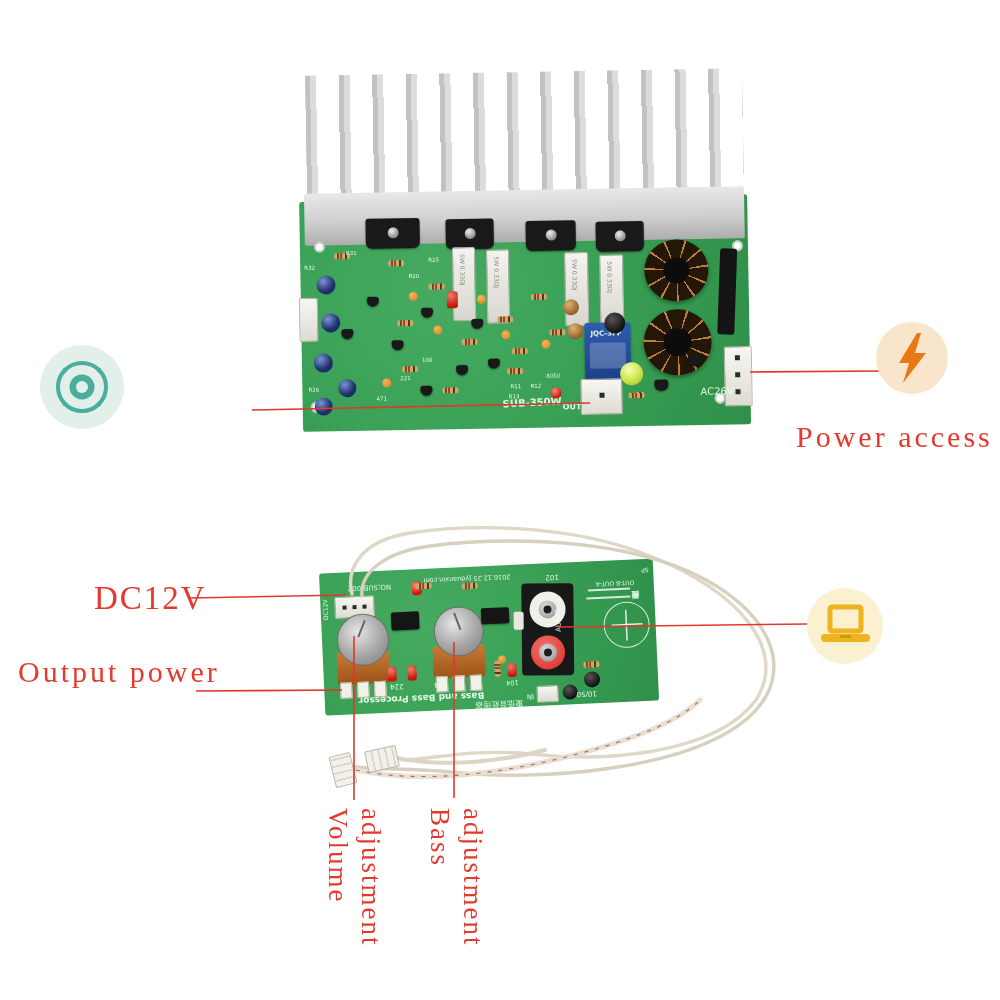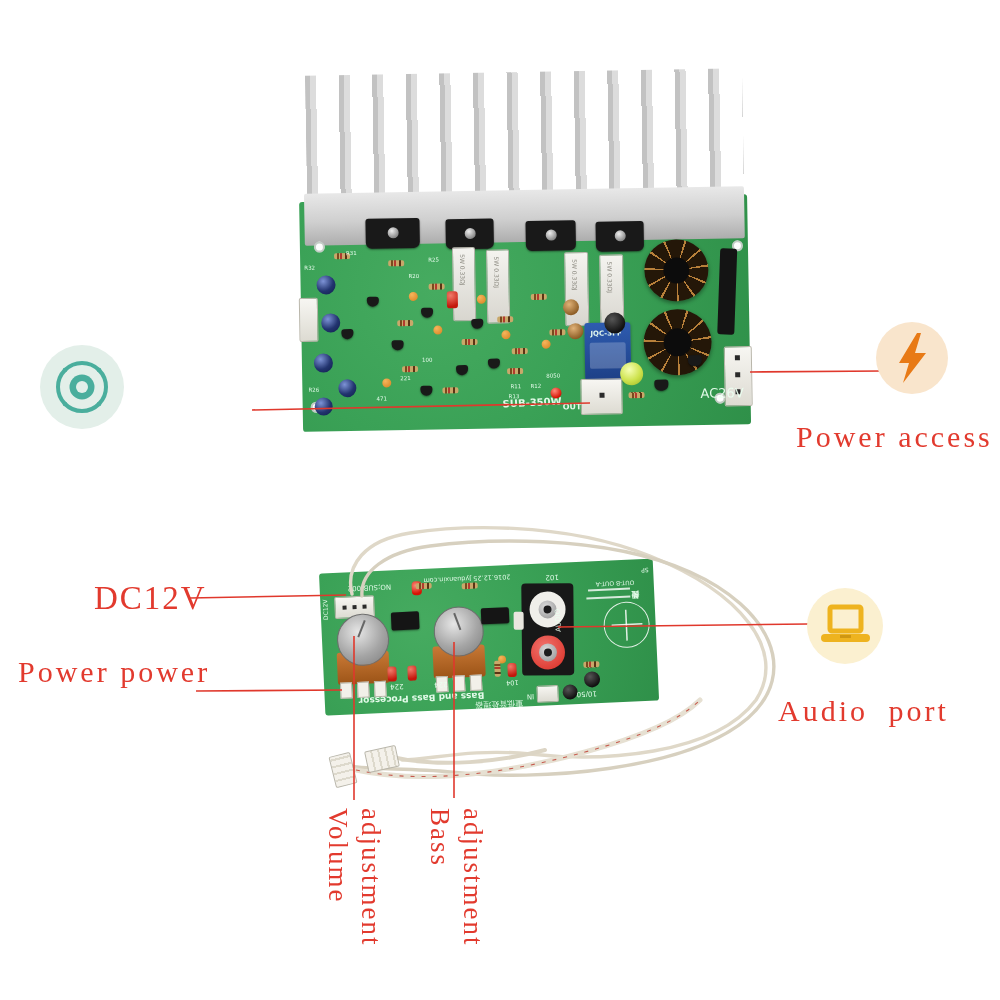--- a/index.html
+++ b/index.html
@@ -98,21 +98,21 @@
         <div class="abs" style="left:20px;top:19px;width:28px;height:28px;border-radius:50%;background:#0c0c0c;"></div>
         </div>
 
       <div class="comp" style="left:418px;top:54px;width:17px;height:86px;background:#141414;border-radius:3px;transform:rotate(3deg);"></div>
 
       <div class="comp whtconn" style="left:422px;top:152px;width:26px;height:58px;">
         <div class="pin" style="left:10px;top:8px;width:5px;height:5px;"></div>
         <div class="pin" style="left:10px;top:25px;width:5px;height:5px;"></div>
         <div class="pin" style="left:10px;top:42px;width:5px;height:5px;"></div>
         </div>
-      <div class="silk" style="left:398px;top:192px;font-size:13px;">AC26V</div>
+      <div class="silk" style="left:398px;top:192px;font-size:10px;">AC26V</div>
 
       <div class="comp whtconn" style="left:278px;top:182px;width:40px;height:34px;">
         <div class="pin" style="left:18px;top:13px;width:5px;height:5px;"></div>
         </div>
       <div class="silk" style="left:200px;top:200px;font-size:10px;font-weight:bold;transform:rotate(-2deg);">SUB-350W</div>
       <div class="silk" style="left:260px;top:206px;font-size:8px;font-weight:bold;">OUT</div>
 
       <div class="comp" style="left:318px;top:166px;width:23px;height:23px;border-radius:50%;
                   background:radial-gradient(circle at 40% 32%,#f6ffb4,#cde24c 55%,#9cb523);"></div>
       <div class="comp" style="left:248px;top:190px;width:11px;height:11px;border-radius:50%;
@@ -306,24 +306,23 @@
     <rect x="14" y="46" width="49" height="8" rx="4" fill="#eeb31f"></rect>
     <rect x="33" y="47" width="11" height="3" fill="#cf9712"></rect>
   </svg>
 
 
   <div class="lbl" style="left:796px;top:420px;">Power access</div>
 
   <div class="lbl" style="left:94px;top:580px;font-size:33px;letter-spacing:2px;">DC12V</div>
 
   <div class="lbl" style="left:18px;top:654px;line-height:35px;">
-    <div>Power power</div>
-  </div>
-
-  <div class="lbl" style="left:778px;top:694px;word-spacing:10px;">Audio port</div>
+    <div>Output power</div>
+  </div>
+
 
   <div class="vlbl" style="left:322px;top:808px;height:175px;">
     <span>adjustment</span>
     <span>Volume</span>
   </div>
 
   <div class="vlbl" style="left:424px;top:808px;height:175px;">
     <span>adjustment</span>
     <span>Bass</span>
   </div>

